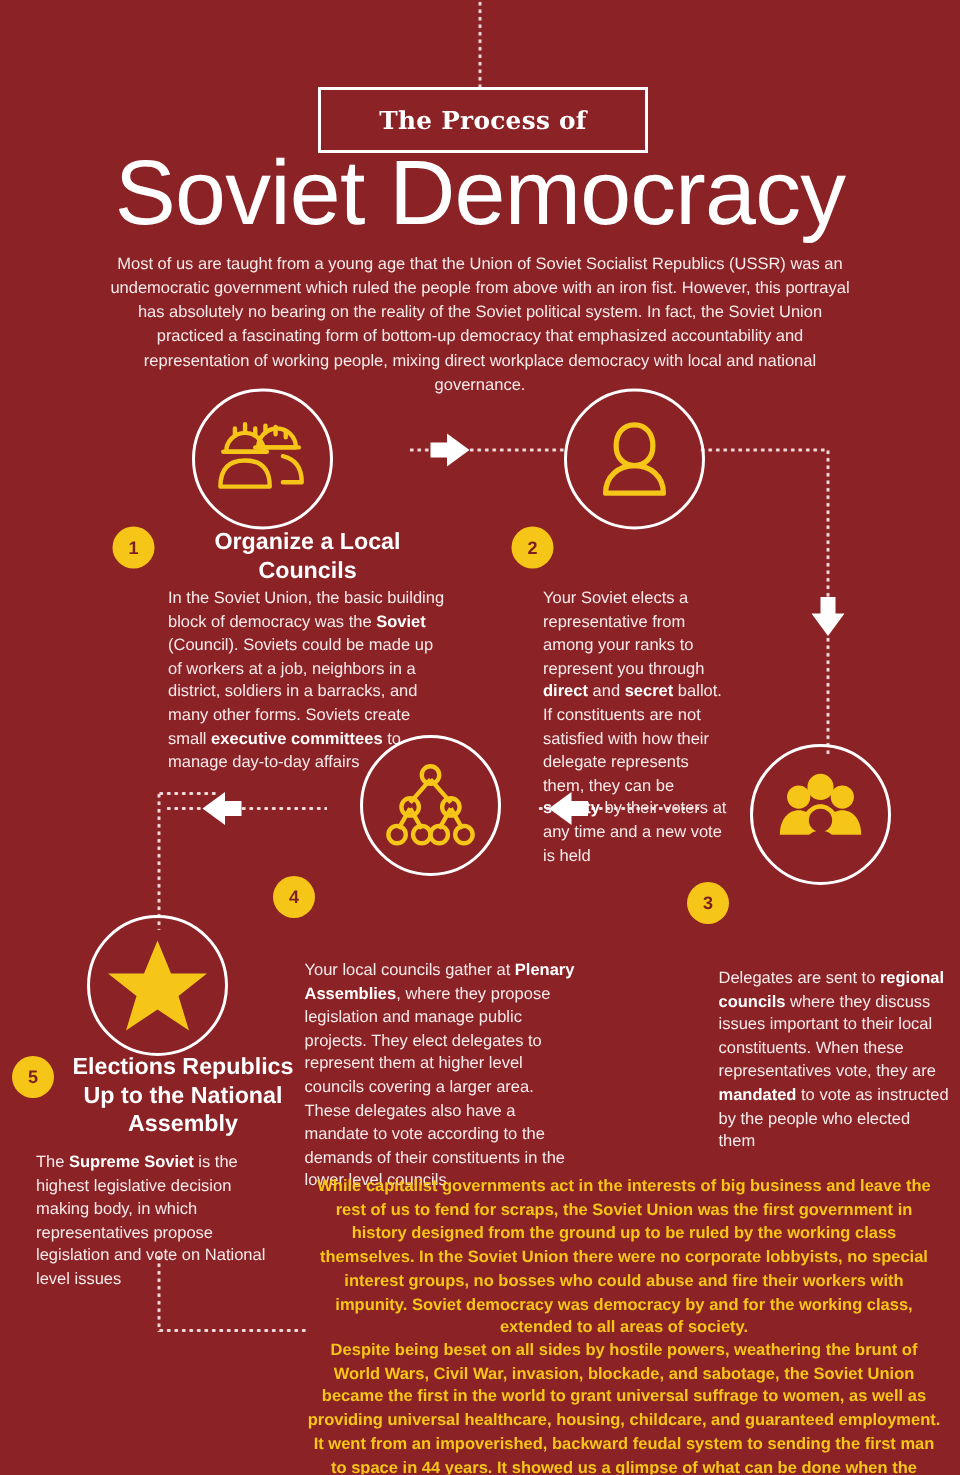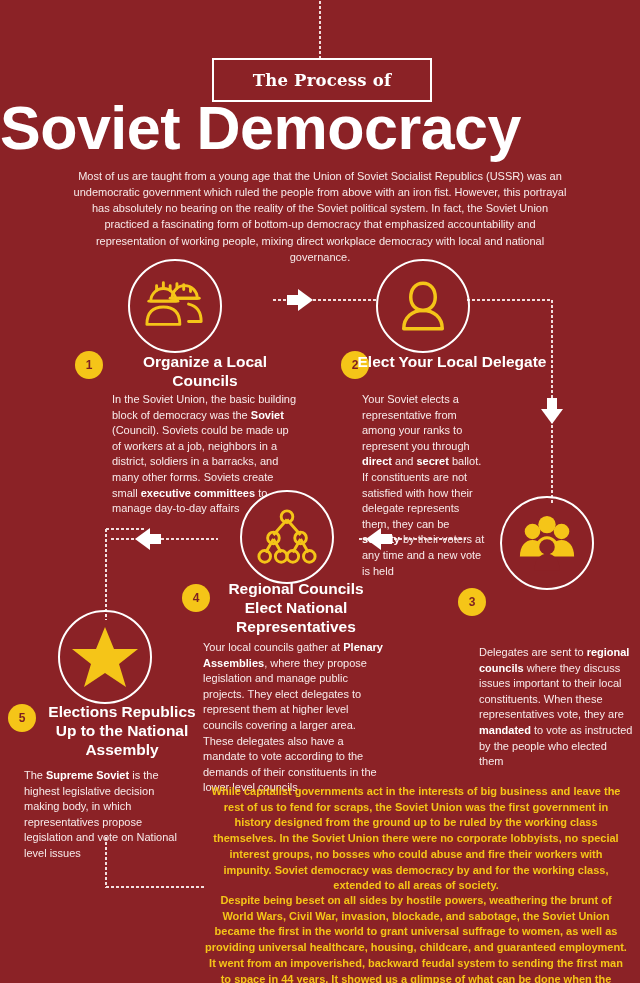--- a/index.html
+++ b/index.html
@@ -60,22 +60,22 @@
   .title-box{
     position:absolute;left:212px;top:58px;width:216px;height:40px;
     border:2px solid #ffffff;
     display:flex;align-items:center;justify-content:center;
   }
   .title-box span{
     font-family:"DejaVu Serif", serif;
     font-weight:bold;font-size:16.5px;letter-spacing:.2px;color:#ffffff;
   }
   .main-title{
-    position:absolute;left:0;top:96px;width:640px;text-align:left;
-    font-size:61px;font-weight:700;letter-spacing:-0.5px;line-height:1.05;
+    position:absolute;left:0;top:96px;width:640px;text-align:center;
+    font-size:61px;font-weight:400;letter-spacing:-0.5px;line-height:1.05;
     color:#ffffff;
     font-family:"Liberation Sans", sans-serif;
   }
   .intro{
     position:absolute;left:70px;top:168px;width:500px;
     text-align:center;font-size:11px;line-height:1.47;color:#f7eaea;
   }
 
   
   .circle{
@@ -162,23 +162,20 @@
     <svg width="56" height="56" viewBox="0 0 64 64">
       <g fill="none" stroke="#F5C518" stroke-width="4" stroke-linecap="round" stroke-linejoin="round">
         <path d="M32 6 c-9 0 -14 7 -14 16 c0 9 6 15 14 15 c8 0 14 -6 14 -15 c0 -9 -5 -16 -14 -16 z"></path>
         <path d="M10 58 c0 -13 10 -21 22 -21 c12 0 22 8 22 21 z"></path>
       </g>
     </svg>
   </div>
   <div class="badge" style="left:341px;top:351px;">
     <span>2</span>
   </div>
-  <div class="step-head" style="left:357px;top:353px;width:190px;">
-    <span>Elect Your Local Delegate</span>
-  </div>
   <div class="step-body" style="left:362px;top:392px;width:124px;">Your Soviet elects a representative from among your ranks to represent you through <b>direct</b> and <b>secret</b> ballot. If constituents are not satisfied with how their delegate represents them, they can be <b>society</b> by their voters at any time and a new vote is held</div>
 
   <div class="circle" style="left:500px;top:496px;width:94px;height:94px;">
     <svg width="62" height="62" viewBox="0 0 64 64">
       <g fill="#F5C518">
         <circle cx="17" cy="20" r="8"></circle>
         <path d="M4 46 c0 -11 6 -17 13 -17 c7 0 13 6 13 17 z"></path>
         <circle cx="47" cy="20" r="8"></circle>
         <path d="M34 46 c0 -11 6 -17 13 -17 c7 0 13 6 13 17 z"></path>
         <circle cx="32" cy="13" r="9"></circle>
@@ -205,23 +202,20 @@
         <circle cx="9" cy="52" r="6"></circle>
         <circle cx="26" cy="52" r="6"></circle>
         <circle cx="38" cy="52" r="6"></circle>
         <circle cx="55" cy="52" r="6"></circle>
       </g>
     </svg>
   </div>
   <div class="badge" style="left:182px;top:584px;">
     <span>4</span>
   </div>
-  <div class="step-head" style="left:216px;top:580px;width:160px;">
-    <span>Regional Councils Elect National Representatives</span>
-  </div>
   <div class="step-body" style="left:203px;top:640px;width:186px;">Your local councils gather at <b>Plenary Assemblies</b>, where they propose legislation and manage public projects. They elect delegates to represent them at higher level councils covering a larger area. These delegates also have a mandate to vote according to the demands of their constituents in the lower level councils</div>
 
   <div class="circle" style="left:58px;top:610px;width:94px;height:94px;">
     <svg width="70" height="68" viewBox="0 0 70 68">
       <polygon points="35,4 44,26 68,26 49,41 56,64 35,50 14,64 21,41 2,26 26,26" fill="#F5C518"></polygon>
     </svg>
   </div>
   <div class="badge" style="left:8px;top:704px;">
     <span>5</span>
   </div>

